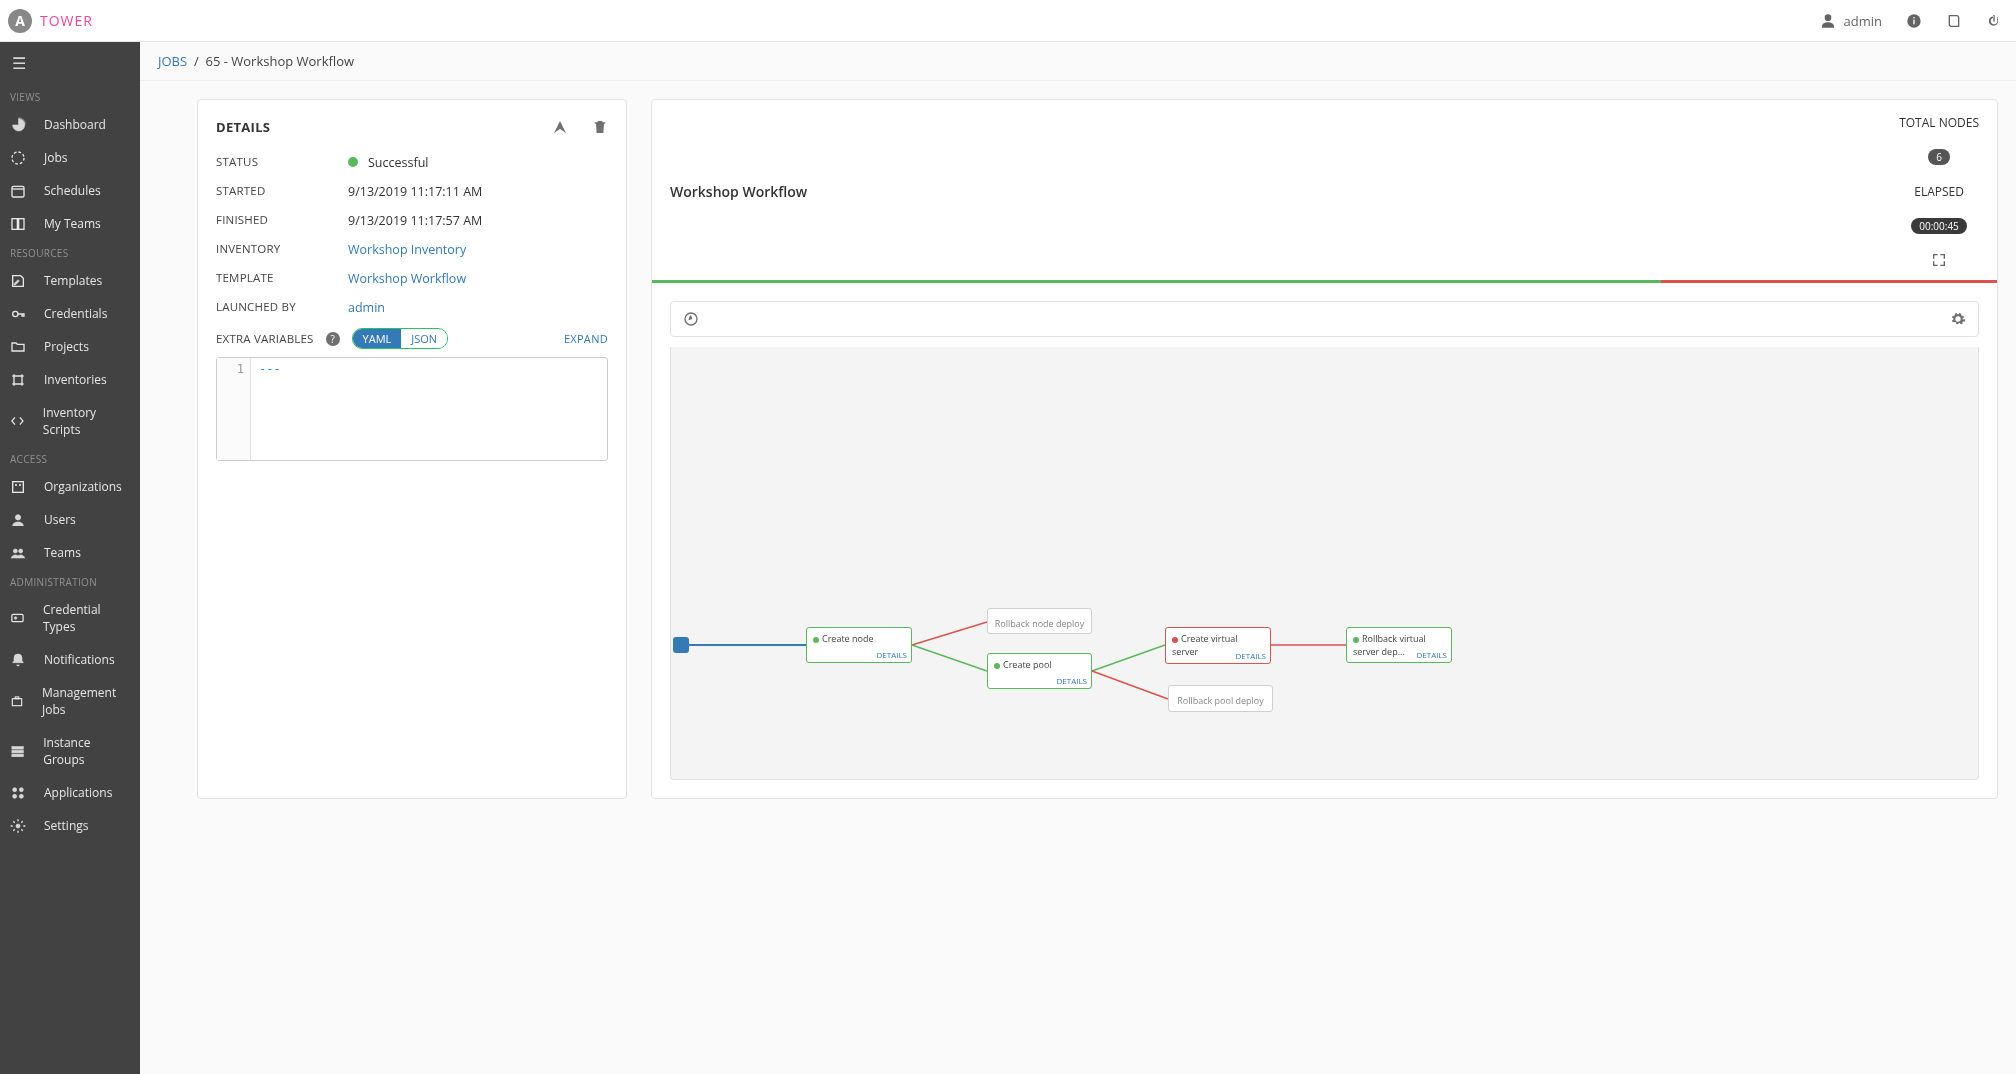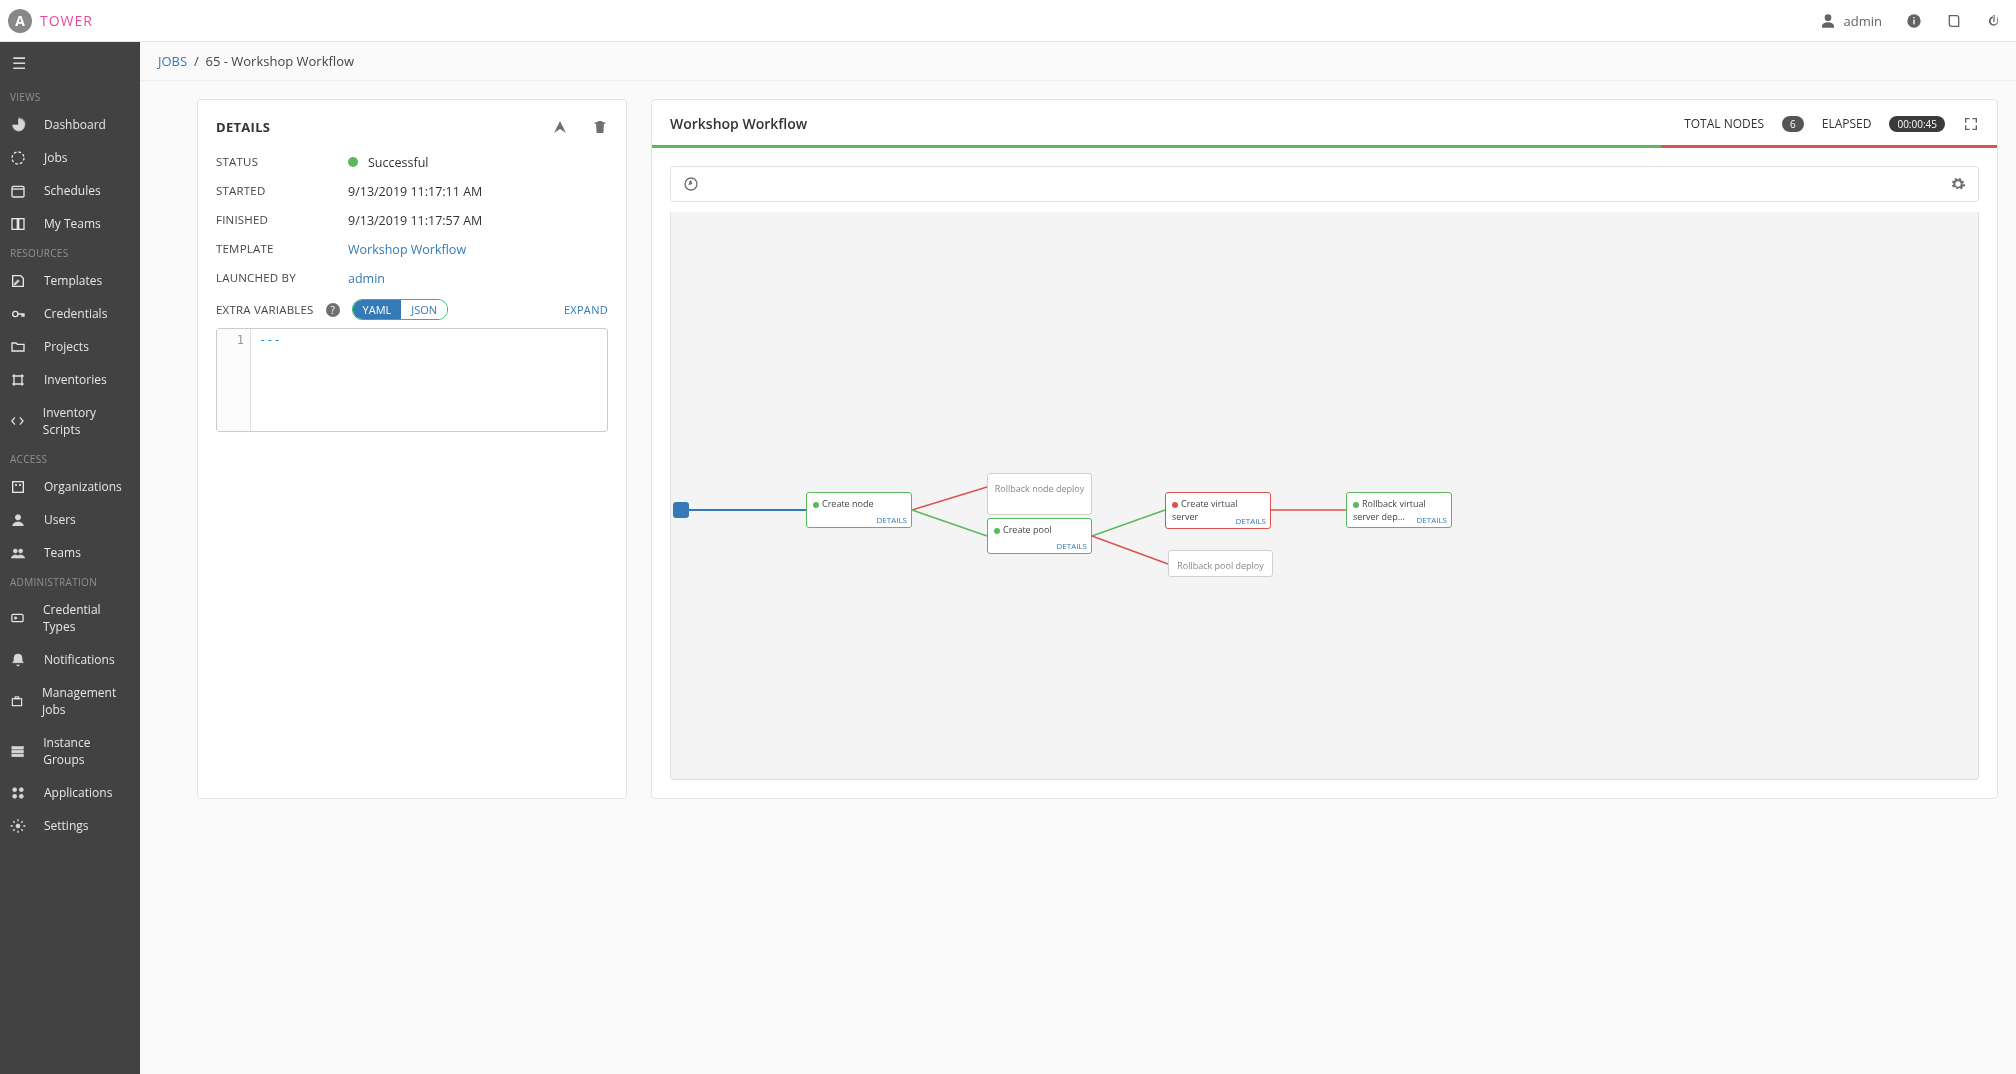--- a/index.html
+++ b/index.html
@@ -37,21 +37,21 @@
 .vars-toggle .active { background: #337ab7; color: #fff; }
 .vars-toggle .inactive { background: #fff; color: #337ab7; }
 .expand-link { margin-left: auto; font-size: 11px; letter-spacing: .3px; }
 .help-icon { width: 14px; height: 14px; border-radius: 50%; background: #707070; color: #fff; font-size: 10px; display: inline-flex; align-items: center; justify-content: center; }
 .code-box { border: 1px solid #ccc; border-radius: 3px; height: 104px; margin-top: 8px; display: flex; font-family: Menlo, monospace; font-size: 12px; }
 .gutter { width: 34px; border-right: 1px solid #e2e2e2; text-align: right; padding: 4px 6px; color: #999; background: #fbfbfb; }
 .code { flex: 1; padding: 4px 8px; color: #1f8dd6; }
 .workflow-panel { flex: 1; min-height: 700px; display: flex; flex-direction: column; }
 .wf-head { display: flex; align-items: center; padding: 14px 18px 12px; }
 .wf-title { font-weight: 600; font-size: 14px; }
-.wf-meta { margin-left: auto; display: flex; align-items: center; gap: 18px; font-size: 12px; }
+.wf-meta { margin-left: auto; display: flex; align-items: center; gap: 18px; font-size: 12px; flex-direction: column; }
 .badge { background: #555; color: #fff; border-radius: 9px; padding: 1px 8px; font-size: 10px; }
 .badge-dark { background: #3a3a3a; }
 .wf-bar { height: 3px; display: flex; }
 .wf-bar .seg-g { background: #5cb85c; }
 .wf-bar .seg-r { background: #d9534f; }
 .wf-toolbar { margin: 18px 18px 0; border: 1px solid #e0e0e0; border-radius: 4px; height: 36px; display: flex; align-items: center; padding: 0 12px; color: #707070; }
 .wf-canvas { position: relative; flex: 1; margin: 10px 18px 18px; border: 1px solid #e0e0e0; border-top: none; border-radius: 0 0 4px 4px; background: #f4f4f4; }
 .wf-node { position: absolute; border: 1px solid #5cb85c; border-radius: 3px; background: #fff; padding: 4px 6px 14px; font-size: 9px; color: #444; }
 .wf-node.red { border-color: #d9534f; }
 .wf-node.grey { border-color: #d0d0d0; color: #888; text-align: center; padding: 8px 6px; }
@@ -259,20 +259,24 @@
           </div>
         <div class="detail-row">
             <div class="detail-label">STARTED</div>
             <div class="detail-value">9/13/2019 11:17:11 AM</div>
           </div>
         <div class="detail-row">
             <div class="detail-label">FINISHED</div>
             <div class="detail-value">9/13/2019 11:17:57 AM</div>
           </div>
         <div class="detail-row">
+            <div class="detail-label">INVENTORY</div>
+            <div class="detail-value"><a href="#">Workshop Inventory</a></div>
+          </div>
+        <div class="detail-row">
             <div class="detail-label">TEMPLATE</div>
             <div class="detail-value"><a href="#">Workshop Workflow</a></div>
           </div>
         <div class="detail-row">
             <div class="detail-label">LAUNCHED BY</div>
             <div class="detail-value"><a href="#">admin</a></div>
           </div>
 
         <div class="extra-vars-row">
           <div class="detail-label" style="width:auto;">EXTRA VARIABLES</div>
@@ -321,21 +325,21 @@
             <line x1="16" y1="298" x2="135" y2="298" stroke="#337ab7" stroke-width="2"></line>
             <line x1="241" y1="298" x2="316" y2="275" stroke="#d9534f" stroke-width="1.5"></line>
             <line x1="241" y1="298" x2="316" y2="324" stroke="#5cb85c" stroke-width="1.5"></line>
             <line x1="421" y1="324" x2="494" y2="298" stroke="#5cb85c" stroke-width="1.5"></line>
             <line x1="421" y1="324" x2="497" y2="352" stroke="#d9534f" stroke-width="1.5"></line>
             <line x1="600" y1="298" x2="675" y2="298" stroke="#d9534f" stroke-width="1.5"></line>
           </svg>
           <div class="wf-start" style="left:2px; top:290px;"></div>
           <div id="wf-nodes">
               <div class="wf-node " style="left: 135px; top: 280px; width: 106px; height: 36px;"><span class="dot g"></span><span>Create node</span><a href="#" class="node-details">DETAILS</a></div>
-              <div class="wf-node grey" style="left: 316px; top: 261px; width: 105px; height: 42px;"><span>Rollback node deploy</span></div>
+              <div class="wf-node grey" style="left: 316px; top: 261px; width: 105px; height: 26px;"><span>Rollback node deploy</span></div>
               <div class="wf-node " style="left: 316px; top: 306px; width: 105px; height: 36px;"><span class="dot g"></span><span>Create pool</span><a href="#" class="node-details">DETAILS</a></div>
               <div class="wf-node red" style="left: 494px; top: 280px; width: 106px; height: 37px;"><span class="dot r"></span><span>Create virtual server</span><a href="#" class="node-details">DETAILS</a></div>
               <div class="wf-node grey" style="left: 497px; top: 338px; width: 105px; height: 27px;"><span>Rollback pool deploy</span></div>
               <div class="wf-node " style="left: 675px; top: 280px; width: 106px; height: 36px;"><span class="dot g"></span><span>Rollback virtual server dep...</span><a href="#" class="node-details">DETAILS</a></div>
             </div>
         </div>
       </div>
     </div>
   </div>
 </div>

